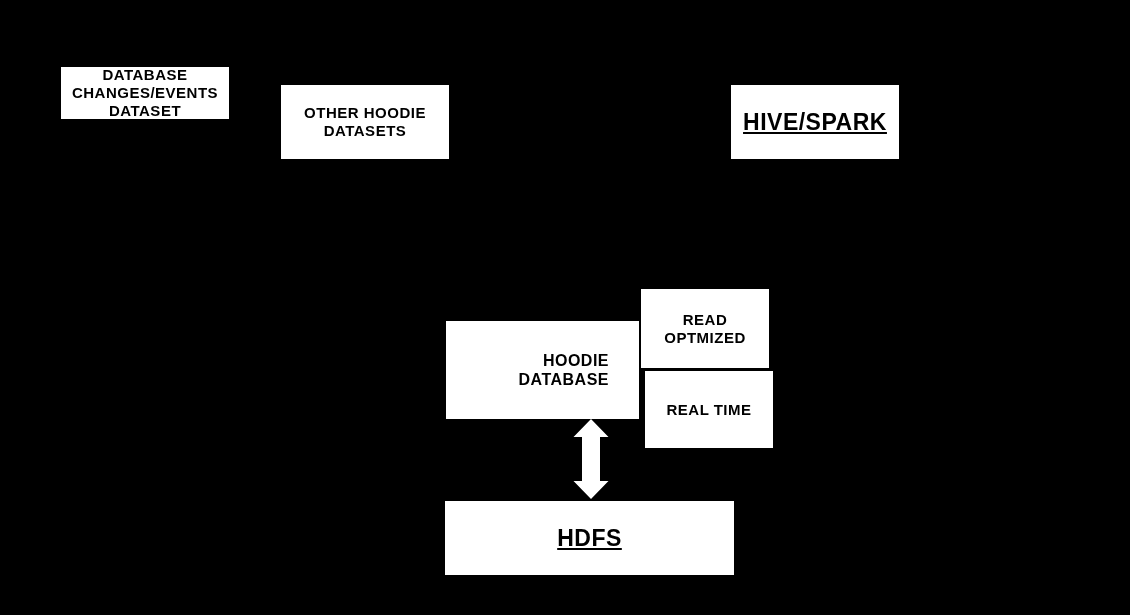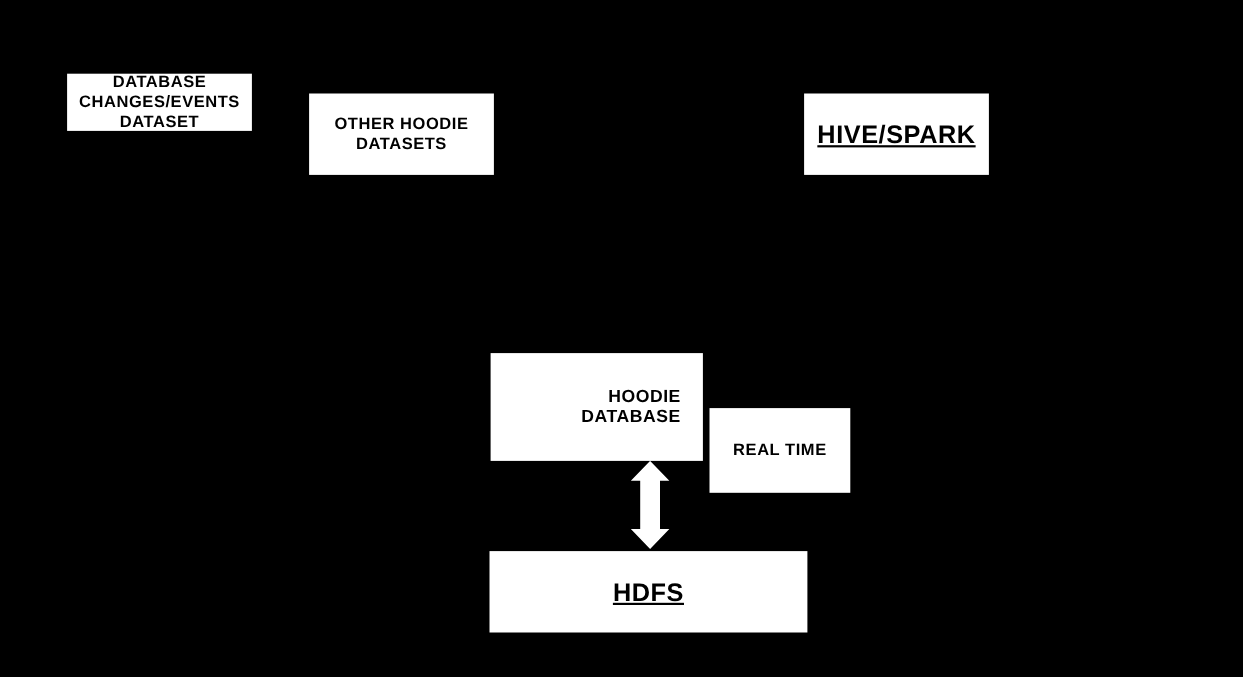--- a/index.html
+++ b/index.html
@@ -27,21 +27,21 @@
   .node .label span{display:block;}
   .small{font-size:15px;line-height:18px;}
   .mid{font-size:16px;line-height:19px;}
   .big{font-size:23px;line-height:26px;text-decoration:underline;}
 
   
   .n-database{left:61px;top:67px;width:168px;height:52px;}
   .n-other{left:281px;top:85px;width:168px;height:74px;}
   .n-hive{left:731px;top:85px;width:168px;height:74px;}
   .n-presto{left:921px;top:85px;width:168px;height:74px;}
-  .n-hoodie{left:446px;top:321px;width:193px;height:98px;justify-content:flex-end;text-align:right;padding-right:20px;}
+  .n-hoodie{left:446px;top:321px;width:193px;height:98px;justify-content:flex-end;text-align:right;padding-right:30px;}
   .n-read{left:641px;top:289px;width:128px;height:79px;}
   .n-real{left:645px;top:371px;width:128px;height:77px;}
   .n-hdfs{left:445px;top:501px;width:289px;height:74px;}
 
   .arrow-wrap{position:absolute;left:570px;top:419px;width:42px;height:80px;}
   .arrow-wrap svg{display:block;}
 </style>
 </head>
 <body>
 
@@ -69,20 +69,26 @@
   </div>
 
 
   <div class="node mid n-hoodie">
     <div class="label">
       <span>HOODIE</span>
       <span>DATABASE</span>
     </div>
   </div>
 
+  <div class="node small n-read">
+    <div class="label">
+      <span>READ</span>
+      <span>OPTMIZED</span>
+    </div>
+  </div>
 
   <div class="node small n-real">
     <div class="label">
       <span>REAL TIME</span>
     </div>
   </div>
 
   <div class="node big n-hdfs">
     <div class="label">
       <span>HDFS</span>

